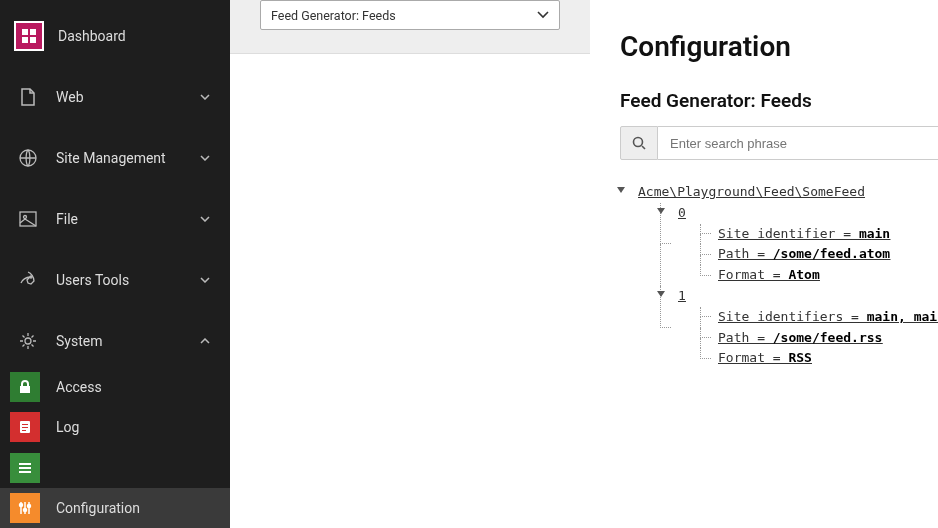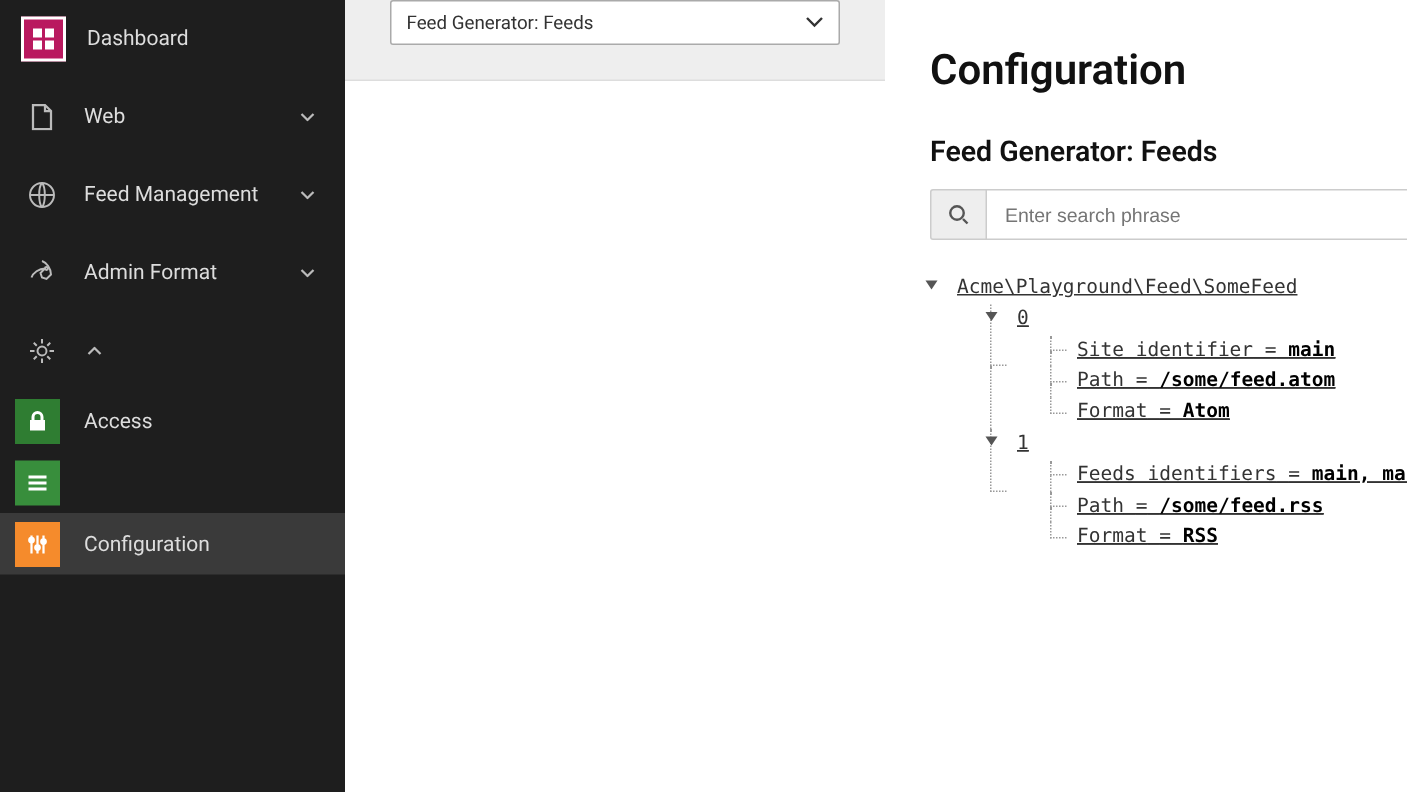--- a/index.html
+++ b/index.html
@@ -1,21 +1,21 @@
 <!DOCTYPE html>
 <html><head>
 <meta charset="utf-8">
 <style>
   * { box-sizing: border-box; margin: 0; padding: 0; }
   html, body { width: 938px; height: 528px; font-family: -apple-system, BlinkMacSystemFont, "Segoe UI", Roboto, sans-serif; overflow: hidden; }
   body { display: flex; background: #fff; }
 
   
   .sidebar { width: 230px; background: #1e1e1e; color: #ddd; display: flex; flex-direction: column; }
-  .side-item { display: flex; align-items: center; height: 52px; padding: 0 18px; cursor: pointer; font-size: 14px; color: #ddd; }
+  .side-item { display: flex; align-items: center; height: 52px; padding: 0 18px; cursor: pointer; font-size: 14px; color: #ddd; margin-top: 10px; }
   .side-item .icn { width: 20px; height: 20px; display: flex; align-items: center; justify-content: center; margin-right: 18px; flex: 0 0 20px; }
   .side-item .lbl { flex: 1; }
   .side-item .chev { width: 14px; display: flex; justify-content: center; transform: none; }
   .side-item.dashboard .icn-box { width: 30px; height: 30px; background: #b9195f; border: 2px solid #fff; display:flex; align-items:center; justify-content:center; margin-right: 14px; flex: 0 0 30px; }
   .side-item.dashboard { padding-left: 14px; }
   .side-sub { display: flex; align-items: center; height: 41px; padding-left: 10px; cursor: pointer; font-size: 14px; }
   .side-sub .icn-box { width: 30px; height: 30px; display:flex; align-items:center; justify-content:center; margin-right: 16px; flex:0 0 30px; }
   .side-sub .lbl { flex: 1; color: #ddd; }
   .side-sub.active { background: #3a3a3a; }
   .c-access { background: #2f7d32; }
@@ -88,68 +88,95 @@
     </span>
   </div>
 
   <div class="side-item">
     <span class="icn">
       <svg width="18" height="18" viewBox="0 0 18 18" fill="none" stroke="#bbb" stroke-width="1.3">
           <circle cx="9" cy="9" r="8"></circle>
           <path d="M1 9h16M9 1c2.5 2.5 2.5 13.5 0 16M9 1c-2.5 2.5-2.5 13.5 0 16"></path>
         </svg>
     </span>
-    <span class="lbl">Feed Management</span>
-    <span class="chev">
-      <svg width="10" height="6" viewBox="0 0 10 6" fill="none" stroke="#bbb" stroke-width="1.5">
-          <path d="M1 1l4 4 4-4"></path>
-        </svg>
-    </span>
-  </div>
-
+    <span class="lbl">Site Management</span>
+    <span class="chev">
+      <svg width="10" height="6" viewBox="0 0 10 6" fill="none" stroke="#bbb" stroke-width="1.5">
+          <path d="M1 1l4 4 4-4"></path>
+        </svg>
+    </span>
+  </div>
+
+  <div class="side-item">
+    <span class="icn">
+      <svg width="18" height="16" viewBox="0 0 18 16" fill="none" stroke="#bbb" stroke-width="1.3">
+          <rect x="1" y="1" width="16" height="14"></rect>
+          <circle cx="6" cy="6" r="1.5"></circle>
+          <path d="M1 12l5-4 11 7"></path>
+        </svg>
+    </span>
+    <span class="lbl">File</span>
+    <span class="chev">
+      <svg width="10" height="6" viewBox="0 0 10 6" fill="none" stroke="#bbb" stroke-width="1.5">
+          <path d="M1 1l4 4 4-4"></path>
+        </svg>
+    </span>
+  </div>
 
   <div class="side-item">
     <span class="icn">
       <svg width="18" height="18" viewBox="0 0 18 18" fill="none" stroke="#bbb" stroke-width="1.3">
           <path d="M9 1c3 1 6 5 6 9l-3 3-3-1-1-3 3-3c-4 0-8 3-9 6"></path>
           <circle cx="12" cy="6" r="1"></circle>
         </svg>
     </span>
-    <span class="lbl">Admin Format</span>
+    <span class="lbl">Users Tools</span>
     <span class="chev">
       <svg width="10" height="6" viewBox="0 0 10 6" fill="none" stroke="#bbb" stroke-width="1.5">
           <path d="M1 1l4 4 4-4"></path>
         </svg>
     </span>
   </div>
 
   <div class="side-item">
     <span class="icn">
       <svg width="18" height="18" viewBox="0 0 18 18" fill="none" stroke="#bbb" stroke-width="1.3">
           <circle cx="9" cy="9" r="3"></circle>
           <path d="M9 1v3M9 14v3M1 9h3M14 9h3M3.5 3.5l2 2M12.5 12.5l2 2M3.5 14.5l2-2M12.5 5.5l2-2"></path>
         </svg>
     </span>
+    <span class="lbl">System</span>
     <span class="chev">
       <svg width="10" height="6" viewBox="0 0 10 6" fill="none" stroke="#bbb" stroke-width="1.5">
           <path d="M1 5l4-4 4 4"></path>
         </svg>
     </span>
   </div>
 
   <div class="side-sub">
     <span class="icn-box c-access">
       <svg width="16" height="16" viewBox="0 0 16 16" fill="#fff">
           <path d="M4 7V5a4 4 0 018 0v2h1v7H3V7h1zm2 0h4V5a2 2 0 00-4 0v2z"></path>
         </svg>
     </span>
     <span class="lbl">Access</span>
   </div>
 
 
+  <div class="side-sub">
+    <span class="icn-box c-log">
+      <svg width="16" height="16" viewBox="0 0 16 16" fill="#fff">
+          <rect x="3" y="2" width="10" height="12" rx="1"></rect>
+          <rect x="5" y="5" width="6" height="1" fill="#d32f2f"></rect>
+          <rect x="5" y="8" width="6" height="1" fill="#d32f2f"></rect>
+          <rect x="5" y="11" width="4" height="1" fill="#d32f2f"></rect>
+        </svg>
+    </span>
+    <span class="lbl">Log</span>
+  </div>
 
   <div class="side-sub">
     <span class="icn-box c-db">
       <svg width="16" height="16" viewBox="0 0 16 16" fill="#fff">
           <rect x="2" y="3" width="12" height="2"></rect>
           <rect x="2" y="7" width="12" height="2"></rect>
           <rect x="2" y="11" width="12" height="2"></rect>
         </svg>
     </span>
   </div>
@@ -215,21 +242,21 @@
               <ul>
                 <li><span class="k">Site identifier</span> <span class="eq">=</span> <span class="v">main</span></li>
                 <li><span class="k">Path</span> <span class="eq">=</span> <span class="v">/some/feed.atom</span></li>
                 <li><span class="k">Format</span> <span class="eq">=</span> <span class="v">Atom</span></li>
               </ul>
             </li>
             <li>
               <span class="toggle"></span>
               <span class="k">1</span>
               <ul>
-                <li><span class="k">Feeds identifiers</span> <span class="eq">=</span> <span class="v">main, main2</span></li>
+                <li><span class="k">Site identifiers</span> <span class="eq">=</span> <span class="v">main, main2</span></li>
                 <li><span class="k">Path</span> <span class="eq">=</span> <span class="v">/some/feed.rss</span></li>
                 <li><span class="k">Format</span> <span class="eq">=</span> <span class="v">RSS</span></li>
               </ul>
             </li>
           </ul>
         </li>
       </ul>
     </div>
   </div>
 </div>

